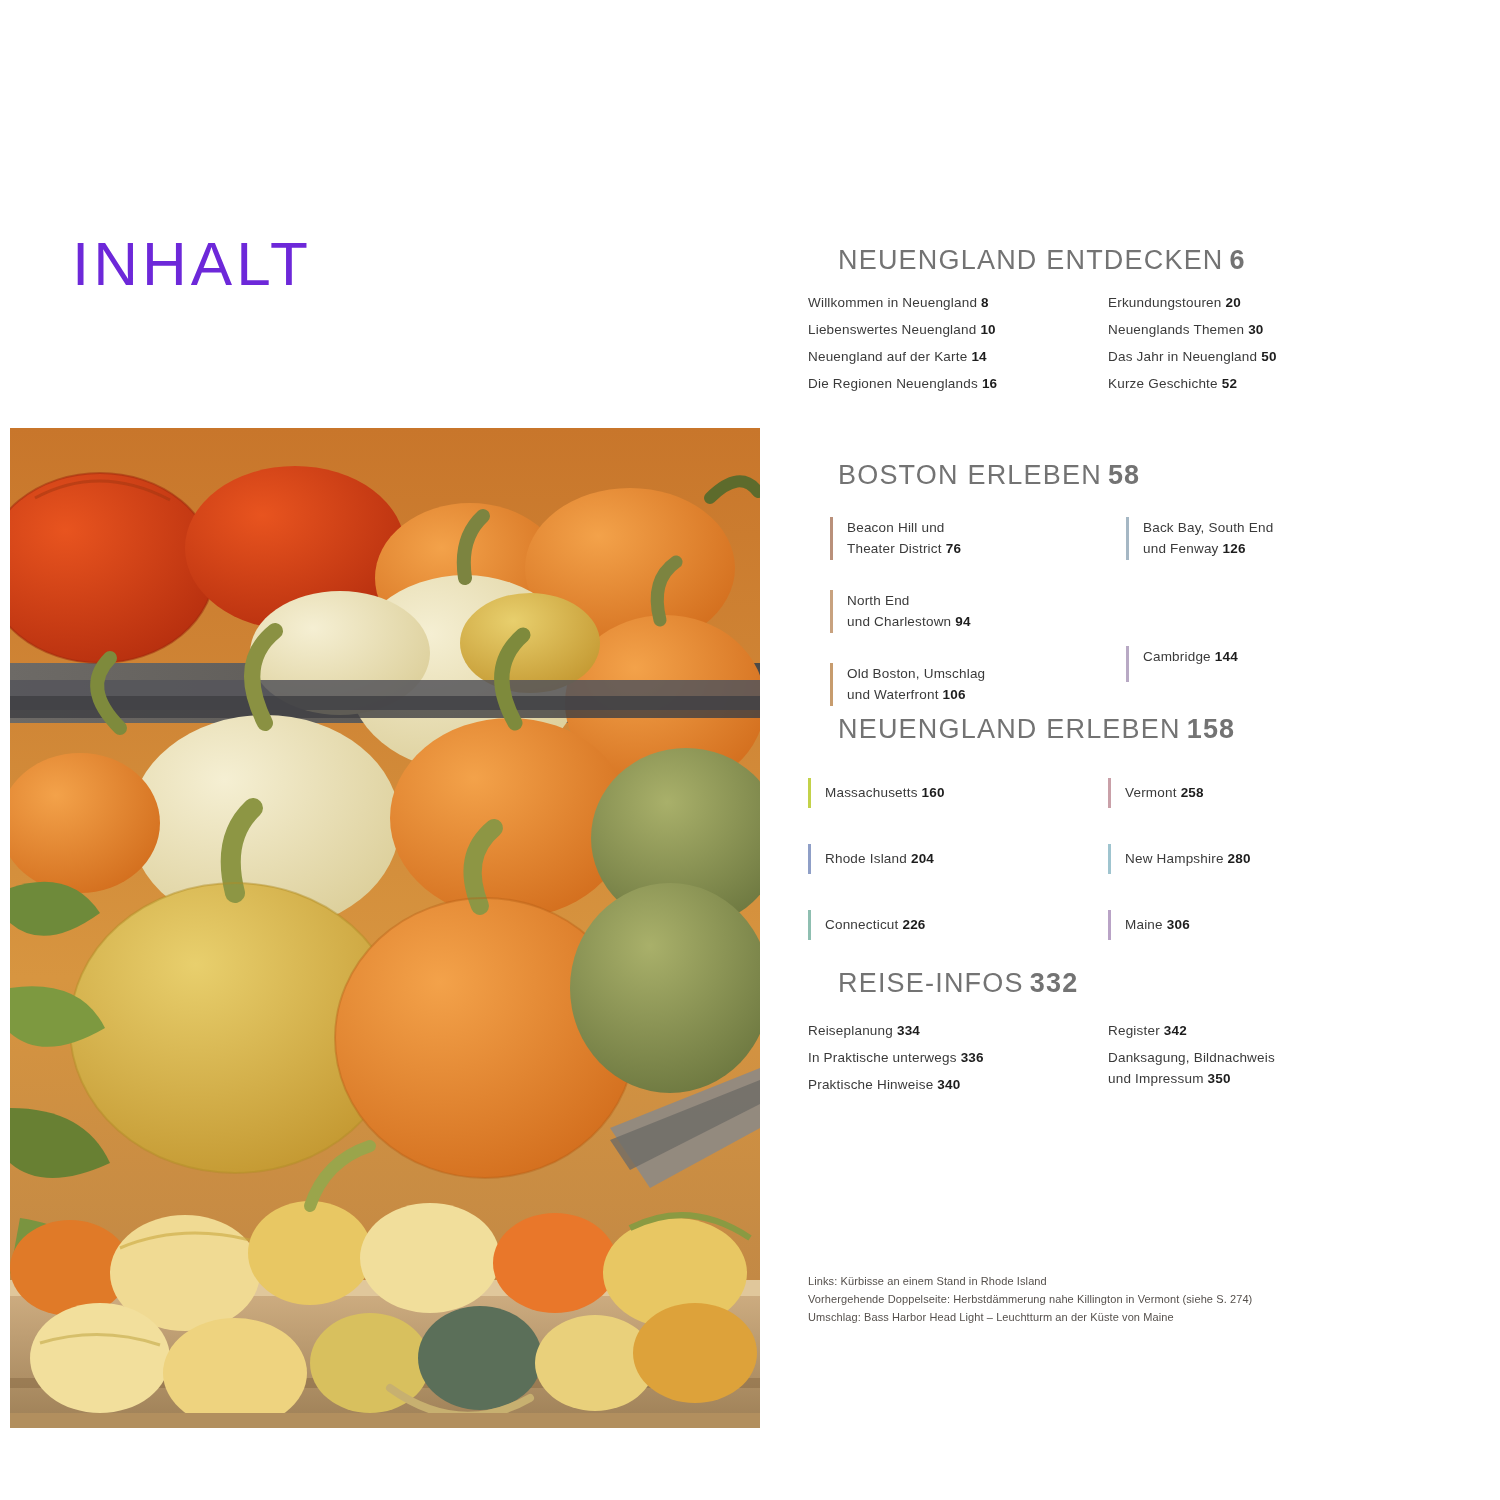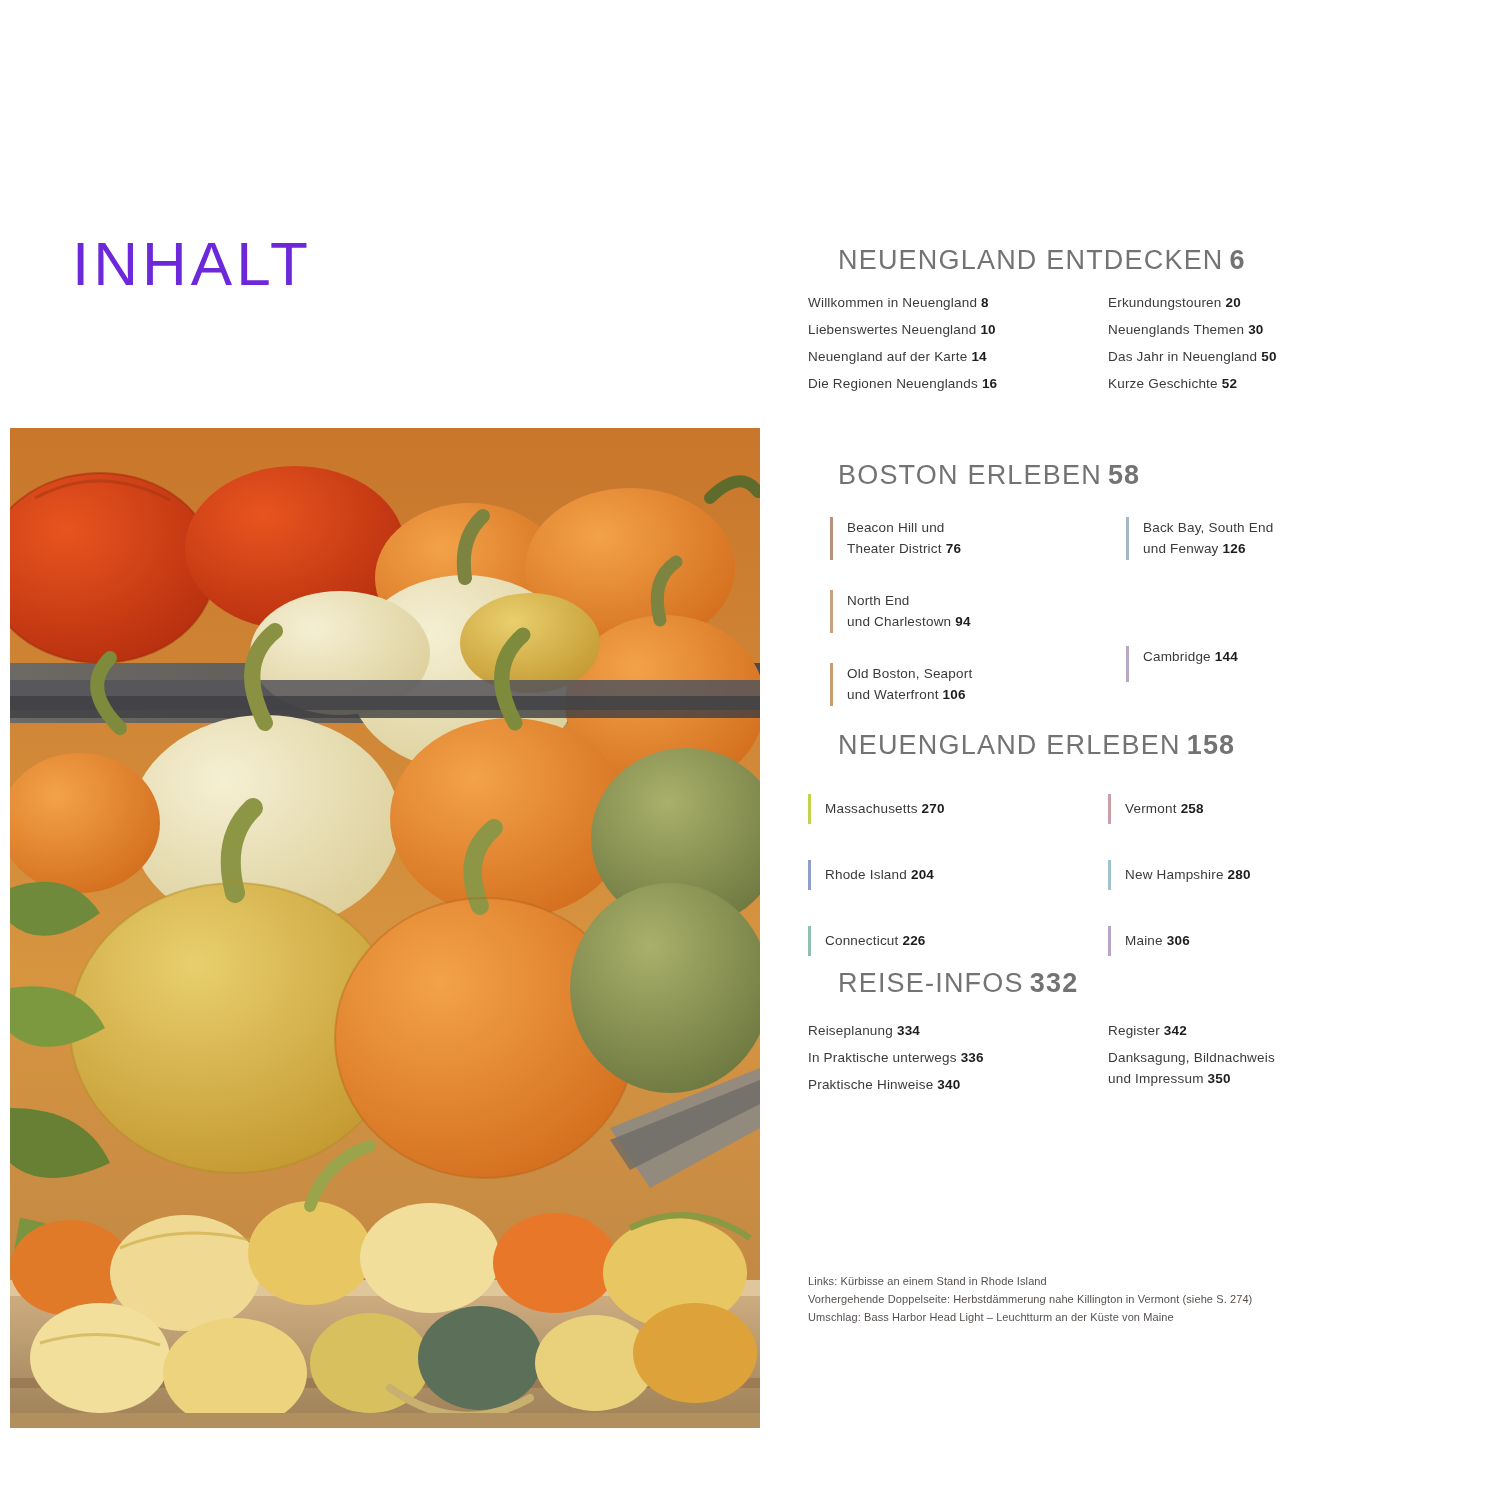--- a/index.html
+++ b/index.html
@@ -109,21 +109,21 @@
     margin-right: 14px;
     background: #b59b8a;
     flex: 0 0 3px;
   }
   .bar-item .entry { padding-top: 1px; }
   .s2 .bar-item { margin-left: 22px; }
   .s2 .col-right .bar-item { margin-left: 18px; }
   .s2 .spacer { height: 56px; }
 
   
-  .s3 { position: absolute; left: 0; top: 730px; width: 600px; }
+  .s3 { position: absolute; left: 0; top: 714px; width: 600px; }
   .s3 .list { margin-top: 30px; }
   .s3 .bar-item { margin-bottom: 30px; align-items: center; }
   .s3 .bar { height: 30px; align-self: center; }
 
   
   .s4 { position: absolute; left: 0; top: 968px; width: 600px; }
   .s4 .list { margin-top: 22px; }
   .s4 .entry { margin-bottom: 6px; }
 
   
@@ -291,21 +291,21 @@
             <span class="entry"><span style="white-space:pre-line">Beacon Hill und
 Theater District</span> <b>76</b></span>
           </div>
           <div class="bar-item">
             <span class="bar" style="background:#c8a27f"></span>
             <span class="entry"><span style="white-space:pre-line">North End
 und Charlestown</span> <b>94</b></span>
           </div>
           <div class="bar-item">
             <span class="bar" style="background:#c79c6e"></span>
-            <span class="entry"><span style="white-space:pre-line">Old Boston, Seaport
+            <span class="entry"><span style="white-space:pre-line">Old Boston, Umschlag
 und Waterfront</span> <b>106</b></span>
           </div>
         </div>
         <div class="col col-right">
           <div class="bar-item">
             <span class="bar" style="background:#a5b7c4"></span>
             <span class="entry"><span style="white-space:pre-line">Back Bay, South End
 und Fenway</span> <b>126</b></span>
           </div>
           <div class="spacer"></div>
@@ -318,21 +318,21 @@
     </div>
 
     <div class="s3">
       <div class="sec-head">
         <span>NEUENGLAND ERLEBEN</span><span class="num">158</span>
       </div>
       <div class="list twocol">
         <div class="col col-left">
           <div class="bar-item">
             <span class="bar" style="background:#c3d24a"></span>
-            <span class="entry"><span>Massachusetts</span> <b>270</b></span>
+            <span class="entry"><span>Massachusetts</span> <b>160</b></span>
           </div>
           <div class="bar-item">
             <span class="bar" style="background:#8f9fc7"></span>
             <span class="entry"><span>Rhode Island</span> <b>204</b></span>
           </div>
           <div class="bar-item">
             <span class="bar" style="background:#8fbfb1"></span>
             <span class="entry"><span>Connecticut</span> <b>226</b></span>
           </div>
         </div>

